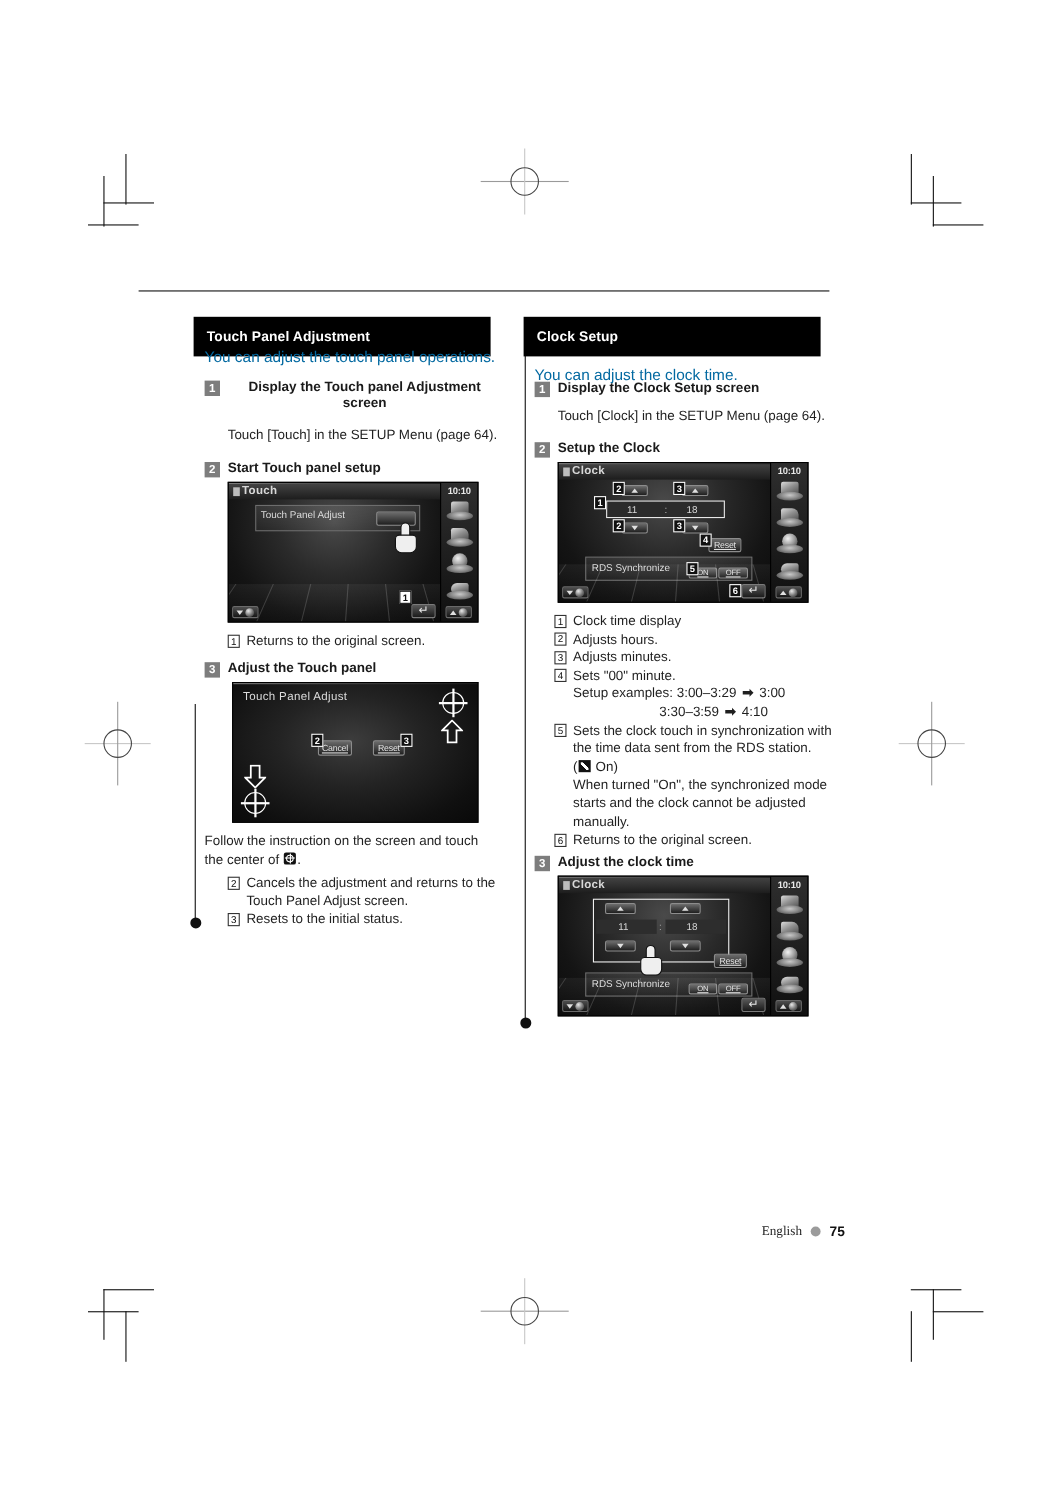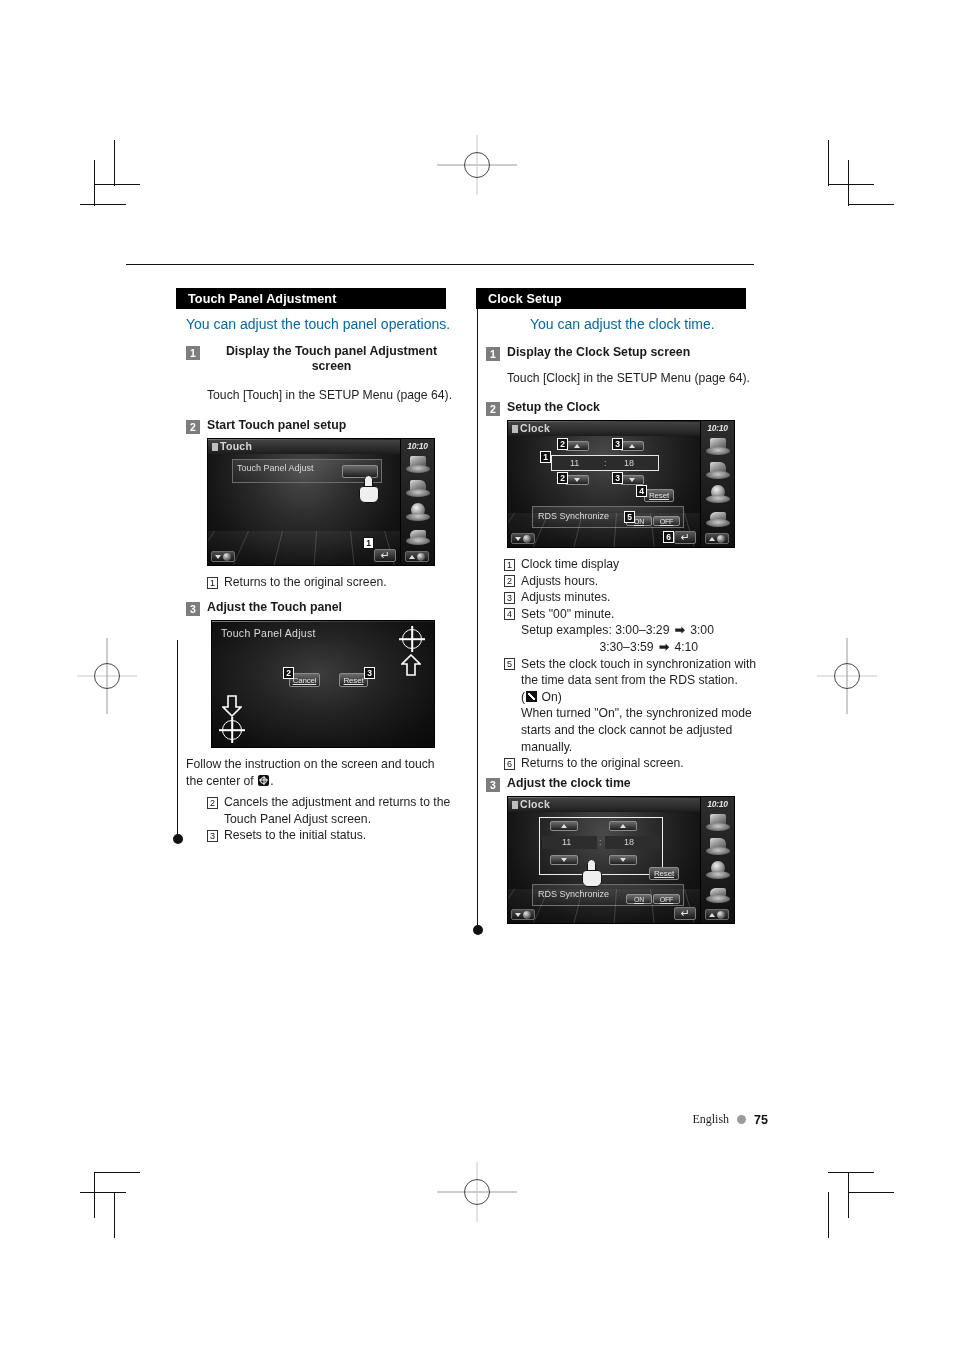--- a/index.html
+++ b/index.html
@@ -35,21 +35,21 @@
   
   .gutter { position:absolute; left:477px; top:306px; width:1.4px; height:626px; background:#111; }
   .gutter-dot { position:absolute; left:472.5px; top:925px; width:10px; height:10px;
                 border-radius:50%; background:#111; }
   .gutter2 { position:absolute; left:177px; top:640px; width:1.4px; height:200px; background:#111; }
   .gutter2-dot { position:absolute; left:172.5px; top:834px; width:10px; height:10px;
                  border-radius:50%; background:#111; }
 
   
   .sec-bar {
-    position:absolute; left:-10px; width:270px; height:21px; background:#000;
+    position:absolute; left:-10px; width:270px; height:36px; background:#000;
     display:flex; align-items:center;
   }
   .sec-bar span { color:#fff; font-size:12.6px; font-weight:bold; padding-left:12px; letter-spacing:.1px; }
 
   .lead { position:absolute; font-size:14px; color:#0369a1; }
 
   
   .step { position:absolute; display:flex; gap:7px; align-items:flex-start; }
   .step-num {
     width:14px; height:14px; background:#7d7d7d; color:#fff;
@@ -94,21 +94,21 @@
   
   .floor { position:absolute; left:0; right:0; bottom:0; height:34px; overflow:hidden;
            background:linear-gradient(180deg, rgba(255,255,255,0.05), rgba(255,255,255,0)); }
   .floor i { position:absolute; top:0; bottom:0; width:1px; background:rgba(200,200,200,.22);
              transform-origin:top center; }
 
   
   .rail { position:absolute; right:0; top:0; width:34px; bottom:0;
           background:linear-gradient(180deg,#2e2e2e,#101010); border-left:1px solid #000; }
   .rail .clock { position:absolute; left:0; right:0; top:2px; text-align:center;
-    color:#e8e8e8; font-size:8.5px; font-weight:bold; letter-spacing:-.2px;font-style:italic; }
+    color:#e8e8e8; font-size:8.5px; font-weight:bold; letter-spacing:-.2px; }
   .rail .ico { position:absolute; left:4px; width:26px; height:20px; }
   .rail .ico .disc { position:absolute; left:1px; bottom:0px; width:24px; height:8px;
     border-radius:50%;
     background:radial-gradient(ellipse at 50% 40%, #c9c9c9 0%, #8c8c8c 45%, #3a3a3a 100%); }
   .rail .ico .obj { position:absolute; left:5px; bottom:4px; width:16px; height:13px;
     background:linear-gradient(150deg,#dcdcdc,#8f8f8f 45%,#454545);
     border-radius:2px; }
   .rail .ico.i2 .obj { border-radius:2px 6px 2px 2px; }
   .rail .ico.i3 .obj { border-radius:50%; width:14px; height:14px; left:6px;
     background:radial-gradient(circle at 38% 33%, #f2f2f2, #9a9a9a 48%, #2b2b2b 100%); }
@@ -399,21 +399,21 @@
     </div>
 
   </div>
 
   <div class="col col-right">
 
     <div class="sec-bar" style="top:0;">
       <span>Clock Setup</span>
     </div>
 
-    <div class="lead" style="top:28px;left:0;margin-left:44px;">You can adjust the clock time.</div>
+    <div class="lead" style="top:44px;left:0;">You can adjust the clock time.</div>
 
     <div class="step" style="top:57px;left:0;width:270px;">
       <div class="step-num">1</div>
       <div class="step-title">Display the Clock Setup screen</div>
     </div>
     <div class="body-text" style="top:82px;left:21px;width:258px;">Touch [Clock] in the SETUP Menu (page 64).</div>
 
     <div class="step" style="top:112px;left:0;width:270px;">
       <div class="step-num">2</div>
       <div class="step-title">Setup the Clock</div>

